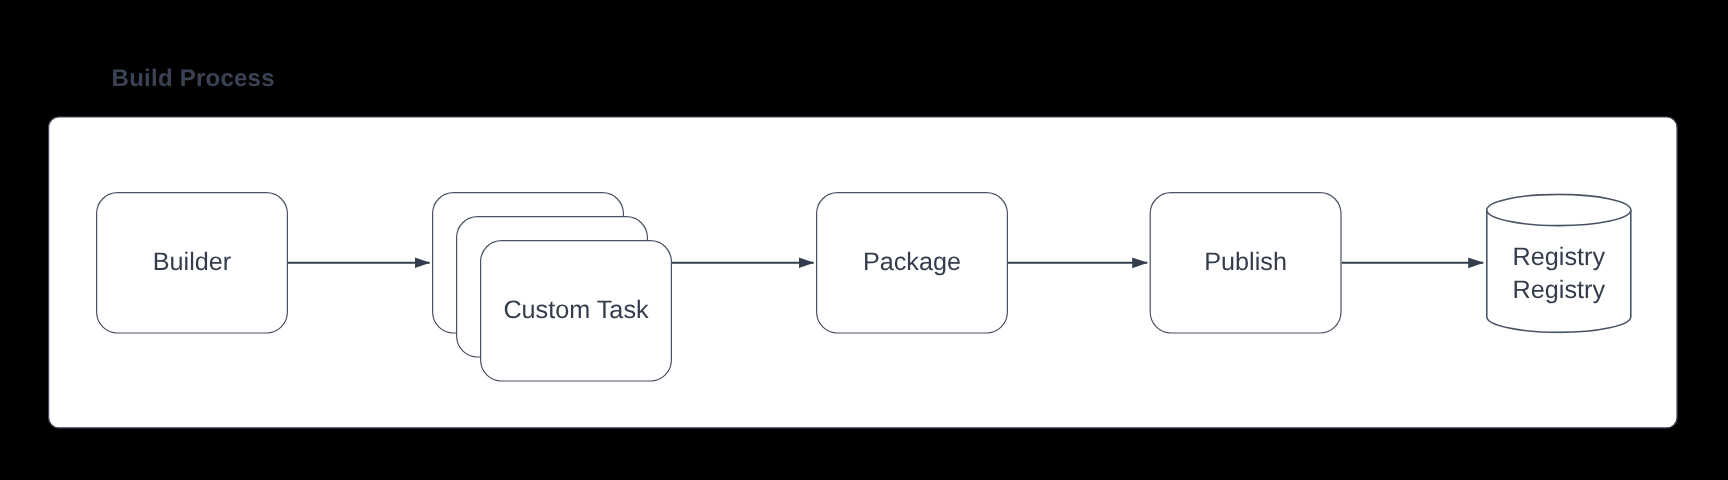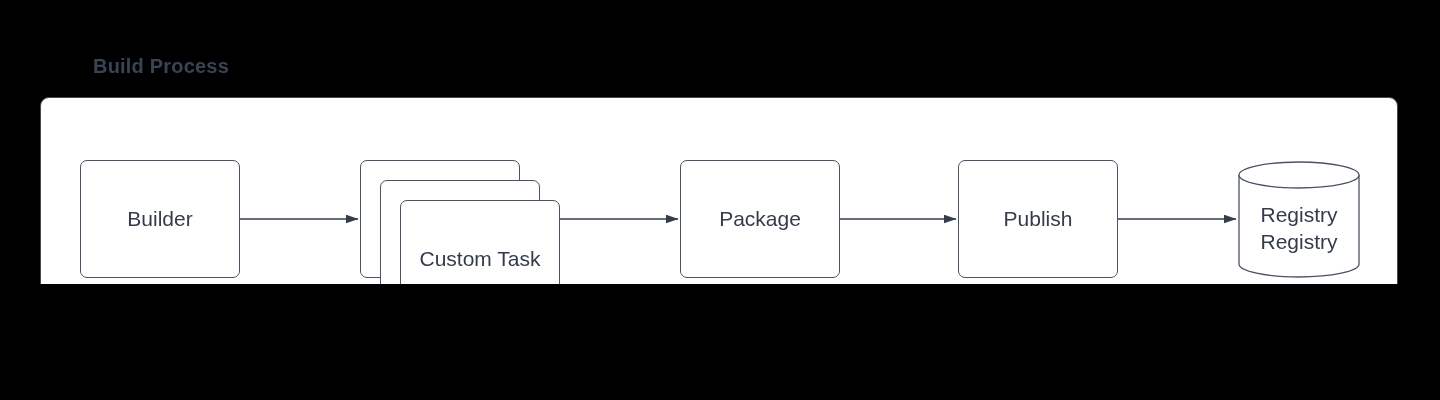--- a/index.html
+++ b/index.html
@@ -1,22 +1,22 @@
 <!DOCTYPE html>
 <html><head>
 <meta charset="utf-8">
 <style>
   html,body{margin:0;padding:0;background:#000;}
-  .stage{position:relative;width:1440px;height:284px;background:#000;overflow:hidden;
+  .stage{position:relative;width:1440px;height:400px;background:#000;overflow:hidden;
          font-family:"Liberation Sans","DejaVu Sans",sans-serif;}
   .diagram-title{position:absolute;left:93px;top:55px;font-size:20px;font-weight:bold;
          color:#3a4354;letter-spacing:0.2px;}
   .panel{position:absolute;left:40px;top:97px;width:1358px;height:260px;background:#ffffff;
          border:1px solid #434b5a;border-radius:9px;box-sizing:border-box;}
-  .node{position:absolute;background:#ffffff;border:1px solid #4a5363;border-radius:7px;
+  .node{position:absolute;background:#ffffff;border:1px solid #4a5363;border-radius:18px;
         box-sizing:border-box;display:flex;align-items:center;justify-content:center;
         font-size:21px;color:#343c4b;text-align:center;line-height:26px;}
   .node-builder{left:80px;top:160px;width:160px;height:118px;}
   .stack-back  {left:360px;top:160px;width:160px;height:118px;}
   .stack-mid   {left:380px;top:180px;width:160px;height:118px;}
   .stack-front {left:400px;top:200px;width:160px;height:118px;}
   .node-package{left:680px;top:160px;width:160px;height:118px;text-align:right;}
   .node-publish{left:958px;top:160px;width:160px;height:118px;text-align:right;}
   .cylinder{position:absolute;left:1238px;top:161px;width:122px;height:117px;}
   .cylinder svg{position:absolute;left:0;top:0;}

